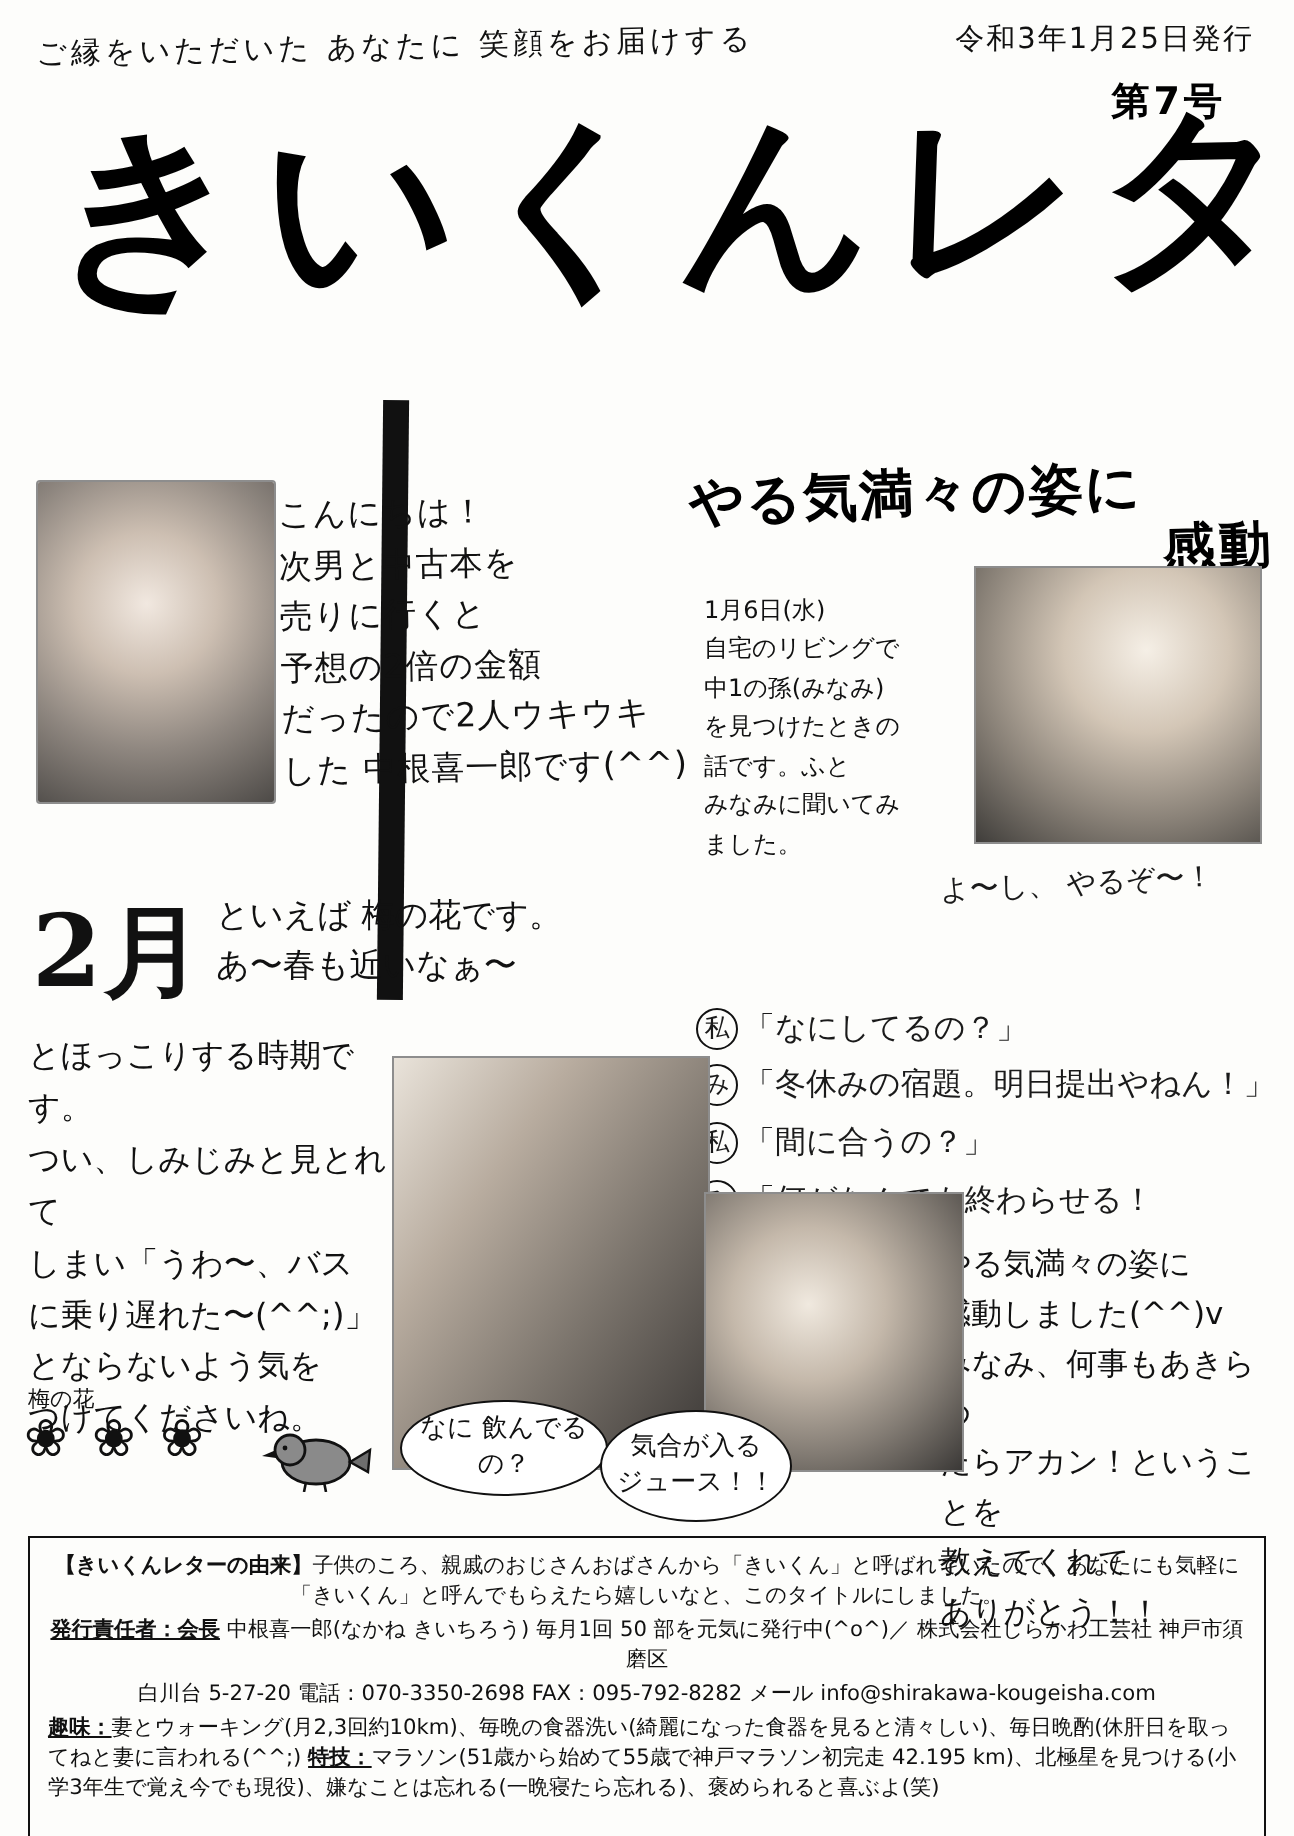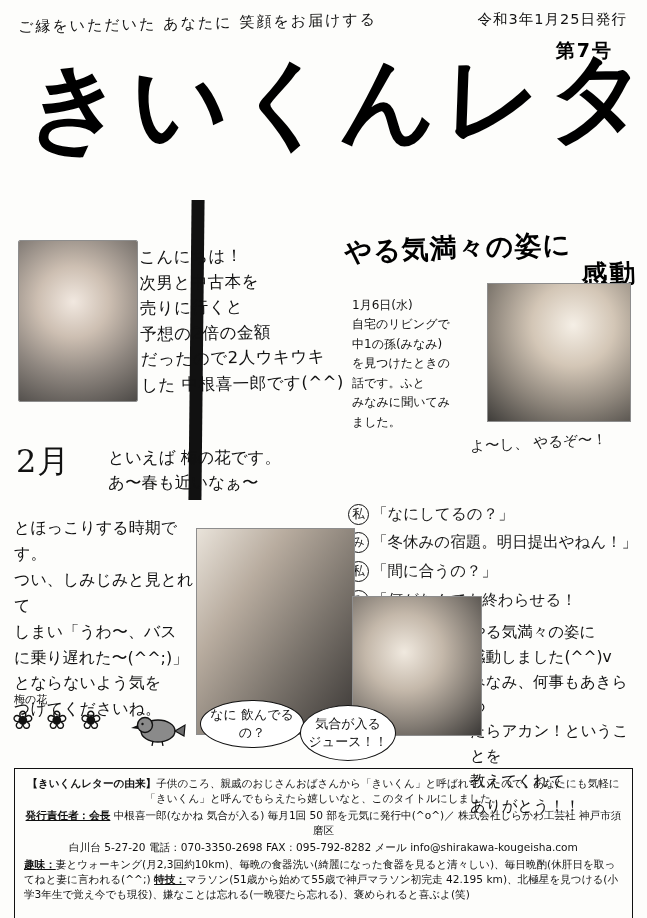--- a/index.html
+++ b/index.html
@@ -114,22 +114,22 @@
     left: 140px;
     top: 243px;
     width: 210px;
     font-size: 16.5px;
     letter-spacing: 0.5px;
     transform: rotate(-1deg);
   }
   #feb-big {
     left: 16px;
     top: 437px;
-    font-size: 32px;
-    font-weight: normal;
+    font-size: 50px;
+    font-weight: bold;
     font-family: "DejaVu Serif", serif;
     letter-spacing: 1px;
     text-align: center;
   }
   #feb-line {
     left: 108px;
     top: 446px;
     width: 238px;
     font-size: 16.5px;
     line-height: 1.5;
@@ -364,21 +364,21 @@
 飲んでるの？</div>
   <div class="bubble" id="bubble-right">気合が入る
 ジュース！！</div>
 
   <div class="infobox">
     <div class="center">
       <span class="origin-title">【きいくんレターの由来】</span><span>子供のころ、親戚のおじさんおばさんから「きいくん」と呼ばれていたので、あなたにも気軽に「きいくん」と呼んでもらえたら嬉しいなと、このタイトルにしました。</span>
     </div>
     <div class="row center">
       <span class="lbl">発行責任者：会長</span>
-      <span>中根喜一郎(なかね 気合が入る)</span>
+      <span>中根喜一郎(なかね きいちろう)</span>
       <span>毎月1回 50 部を元気に発行中(^o^)／ 株式会社しらかわ工芸社  神戸市須磨区</span>
     </div>
     <div class="row center">
       <span>白川台 5-27-20</span>
       <span>電話：070-3350-2698</span>
       <span>FAX：095-792-8282</span>
       <span>メール info@shirakawa-kougeisha.com</span>
     </div>
     <div class="row">
       <span class="lbl">趣味：</span><span>妻とウォーキング(月2,3回約10km)、毎晩の食器洗い(綺麗になった食器を見ると清々しい)、毎日晩酌(休肝日を取ってねと妻に言われる(^^;)</span>

